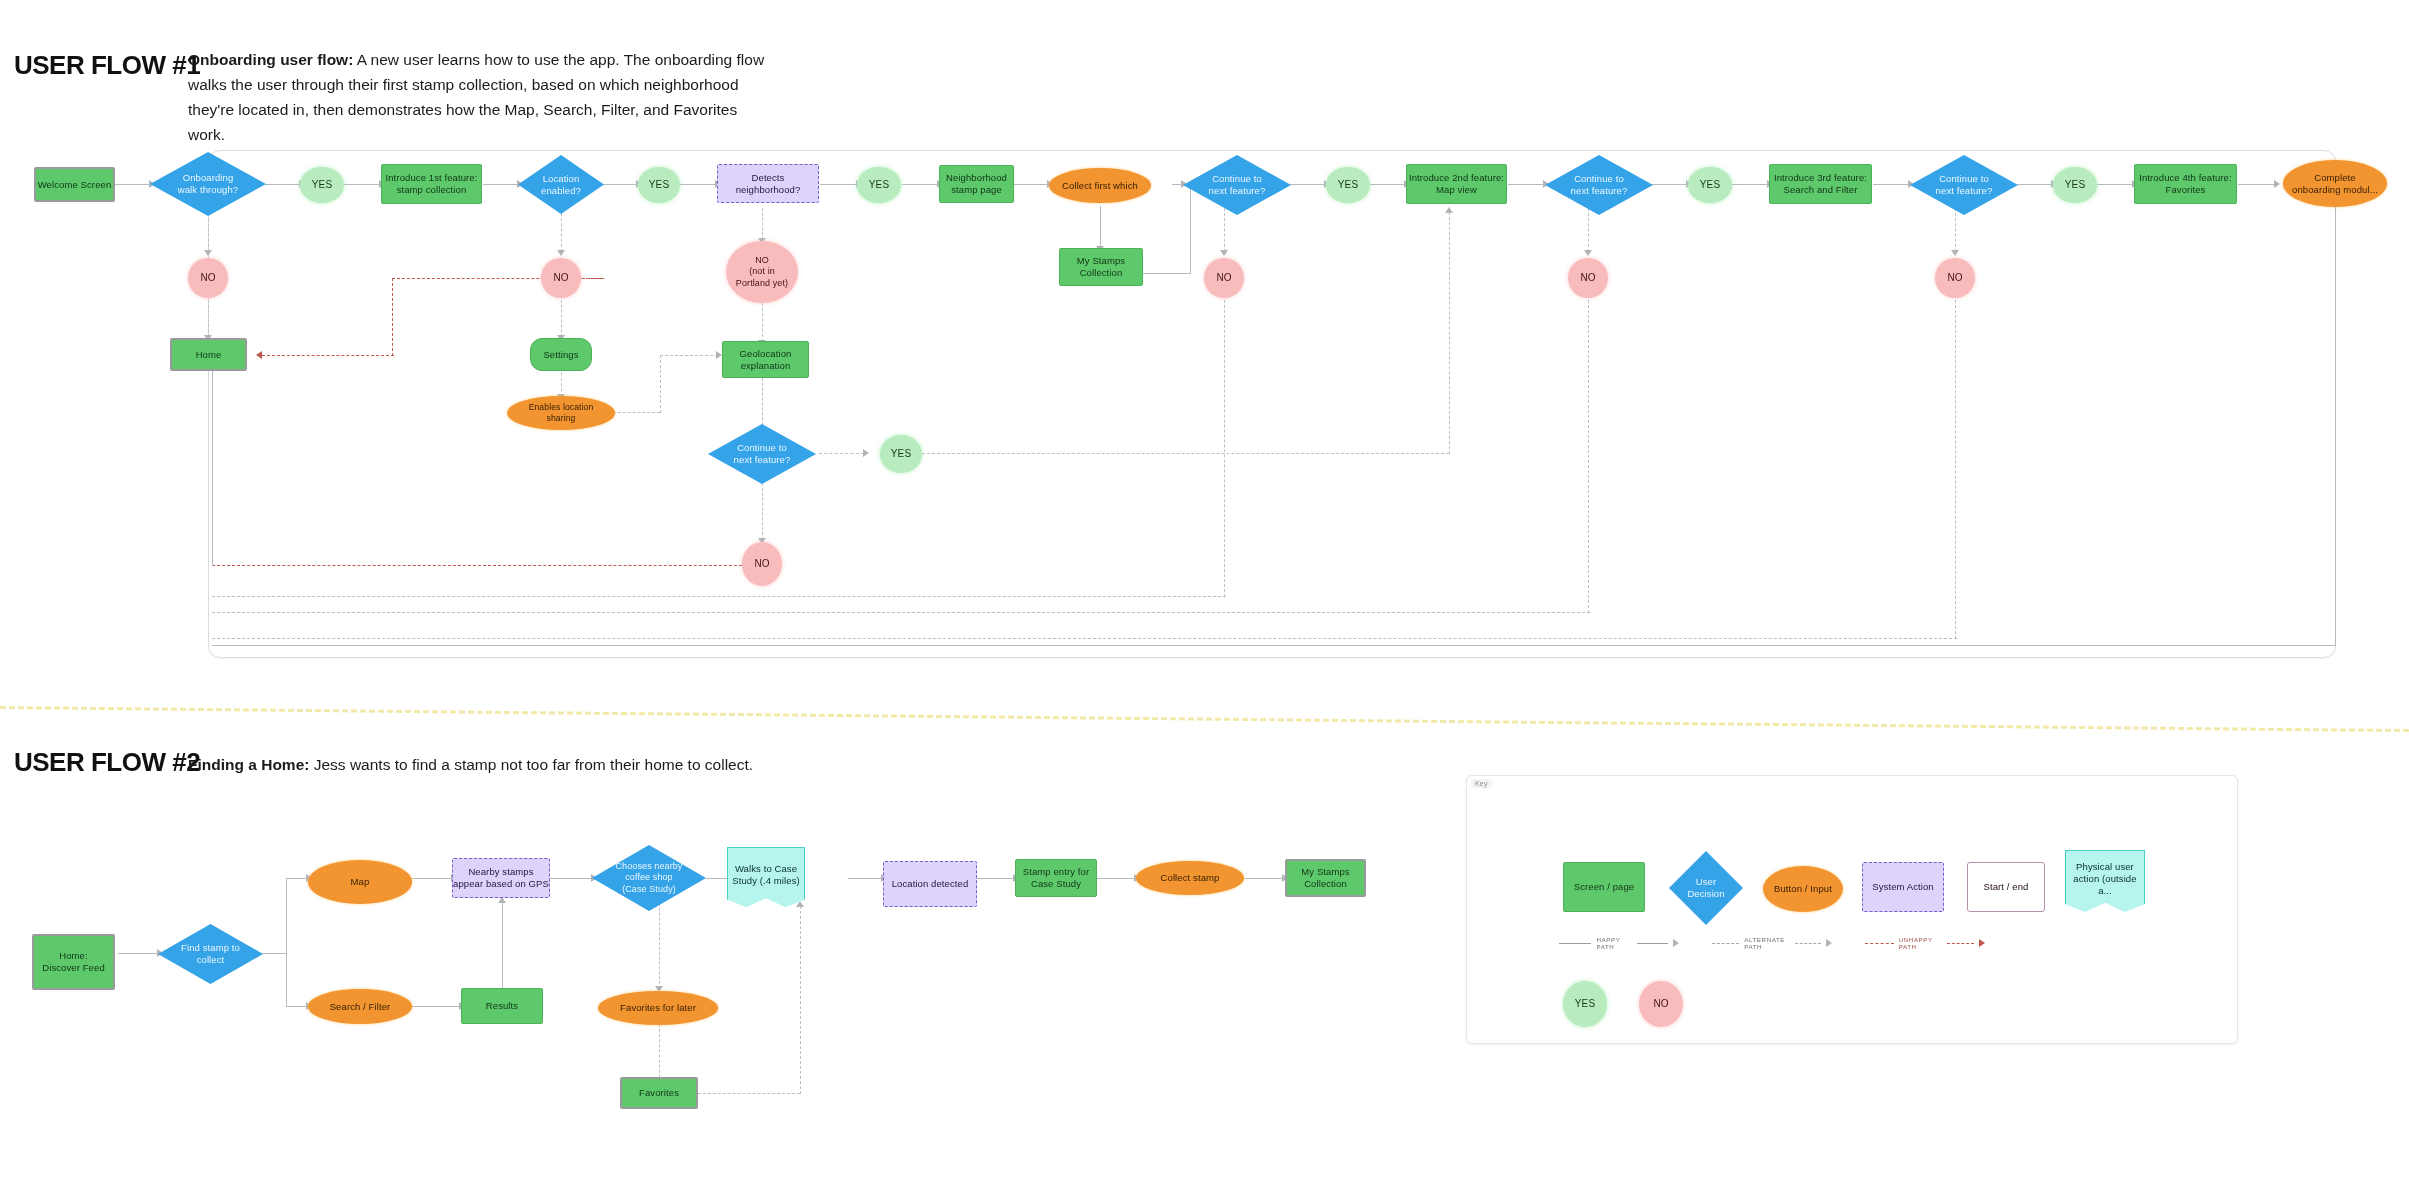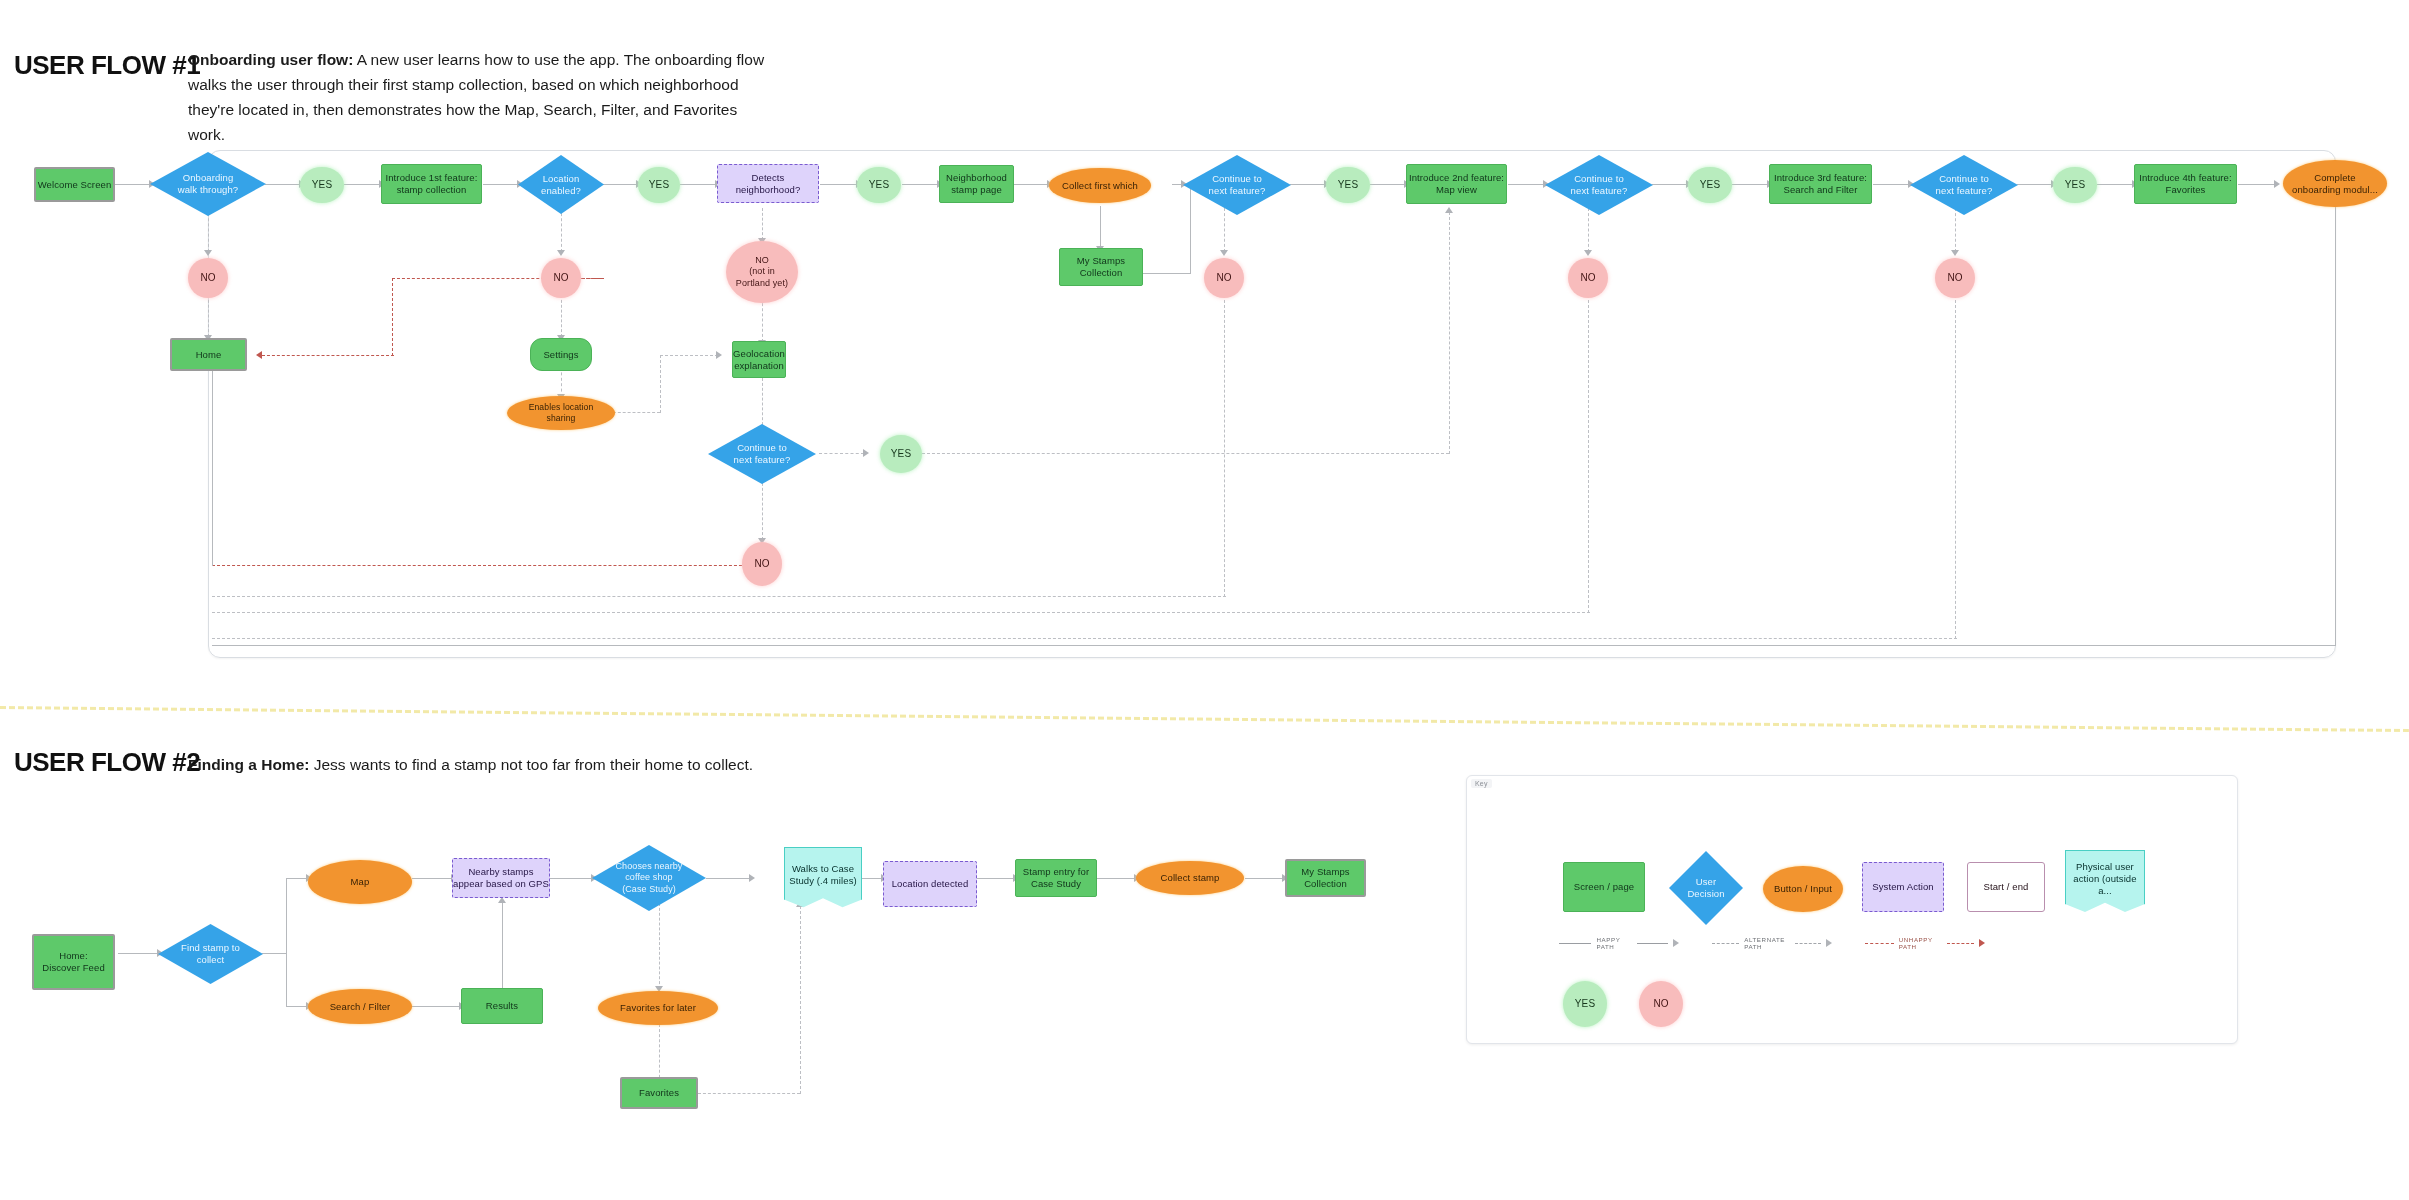--- a/index.html
+++ b/index.html
@@ -323,21 +323,21 @@
 <div class="node n-screen term" style="left:170px;top:338px;width:77px;height:33px;">
     <span>Home</span>
   </div>
 <div class="node n-screen" style="left:530px;top:338px;width:62px;height:33px;border-radius:12px;">
     <span>Settings</span>
   </div>
 <div class="node n-oval" style="left:507px;top:396px;width:108px;height:34px;font-size:8.6px;">
     <span style="white-space:pre-line">Enables location
 sharing</span>
   </div>
-<div class="node n-screen" style="left:722px;top:341px;width:54px;height:37px;margin-left:10px;">
+<div class="node n-screen" style="left:722px;top:341px;width:87px;height:37px;">
     <span style="white-space:pre-line">Geolocation
 explanation</span>
   </div>
 <div class="node n-diamond" style="left:708px;top:424px;width:108px;height:60px;">
     <span class="dm"></span>
     <span class="dt" style="white-space:pre-line">Continue to
 next feature?</span>
   </div>
 <div class="node n-yes" style="left:880px;top:435px;width:42px;height:38px;">
     <span>YES</span>
@@ -409,21 +409,21 @@
   </div>
 <div class="node n-screen" style="left:461px;top:988px;width:82px;height:36px;">
     <span>Results</span>
   </div>
 <div class="node n-diamond" style="left:592px;top:845px;width:114px;height:66px;">
     <span class="dm"></span>
     <span class="dt" style="white-space:pre-line;font-size:9px">Chooses nearby
 coffee shop
 (Case Study)</span>
   </div>
-<div class="node n-physical" style="left:784px;top:847px;width:78px;height:64px;">
+<div class="node n-physical" style="left:727px;top:847px;width:78px;height:64px;">
     <span style="white-space:pre-line;margin-bottom:8px">Walks to Case
 Study (.4 miles)</span>
   </div>
 <div class="node n-system" style="left:883px;top:861px;width:94px;height:46px;">
     <span>Location detected</span>
   </div>
 <div class="node n-screen" style="left:1015px;top:859px;width:82px;height:38px;">
     <span style="white-space:pre-line">Stamp entry for
 Case Study</span>
   </div>

